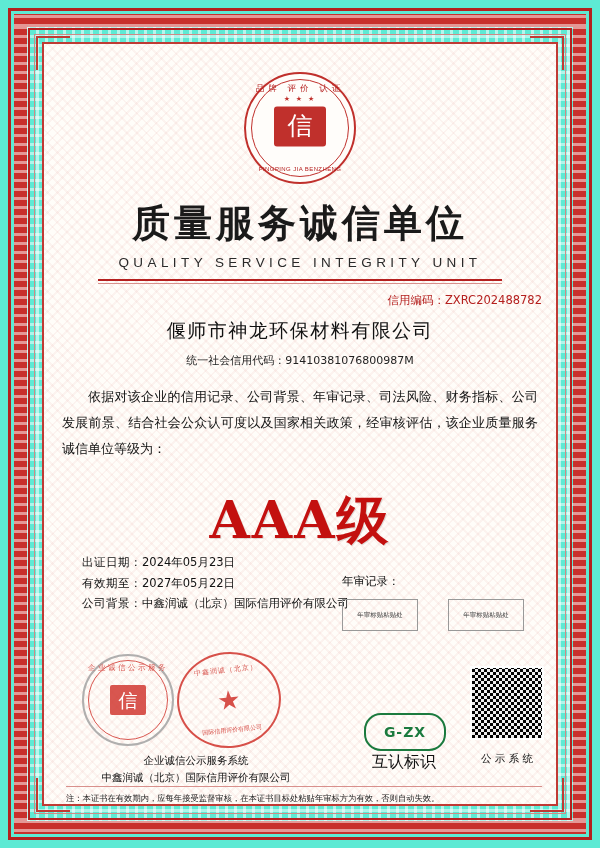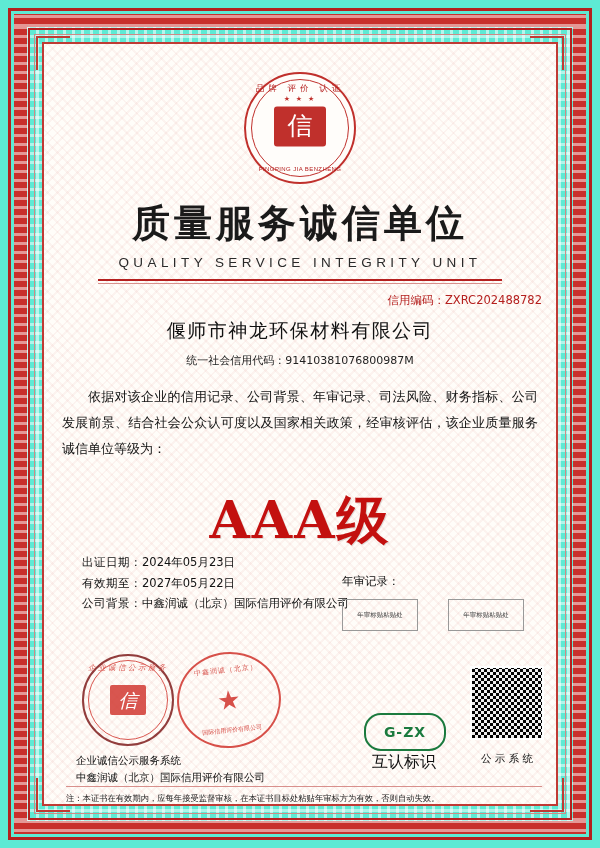--- a/index.html
+++ b/index.html
@@ -297,24 +297,23 @@
     top: 600px;
     height: 130px;
   }
   .seal-round {
     position: absolute;
     left: 30px;
     top: 2px;
     width: 92px;
     height: 92px;
     border-radius: 50%;
-    border: 2px solid #7f1d1d;
+    border: 2px solid #a3a3a3;
     box-sizing: border-box;
     opacity: 0.85;
-    font-style: italic;
   }
   .seal-round::after {
     content: "";
     position: absolute;
     left: 4px; top: 4px; right: 4px; bottom: 4px;
     border: 1px solid #d23a33;
     border-radius: 50%;
   }
   .seal-round .sr-top {
     position: absolute;
@@ -373,21 +372,21 @@
     text-align: center;
     font-size: 6px;
     color: #d23a33;
     font-family: "DejaVu Sans", sans-serif;
   }
   .seal-caption {
     position: absolute;
     left: 24px;
     top: 100px;
     width: 240px;
-    text-align: left;
+    text-align: center;
     font-size: 10.5px;
     line-height: 17px;
     color: #111;
     font-family: "DejaVu Sans", sans-serif;
   }
 
   .mutual-logo {
     position: absolute;
     left: 312px;
     top: 34px;

